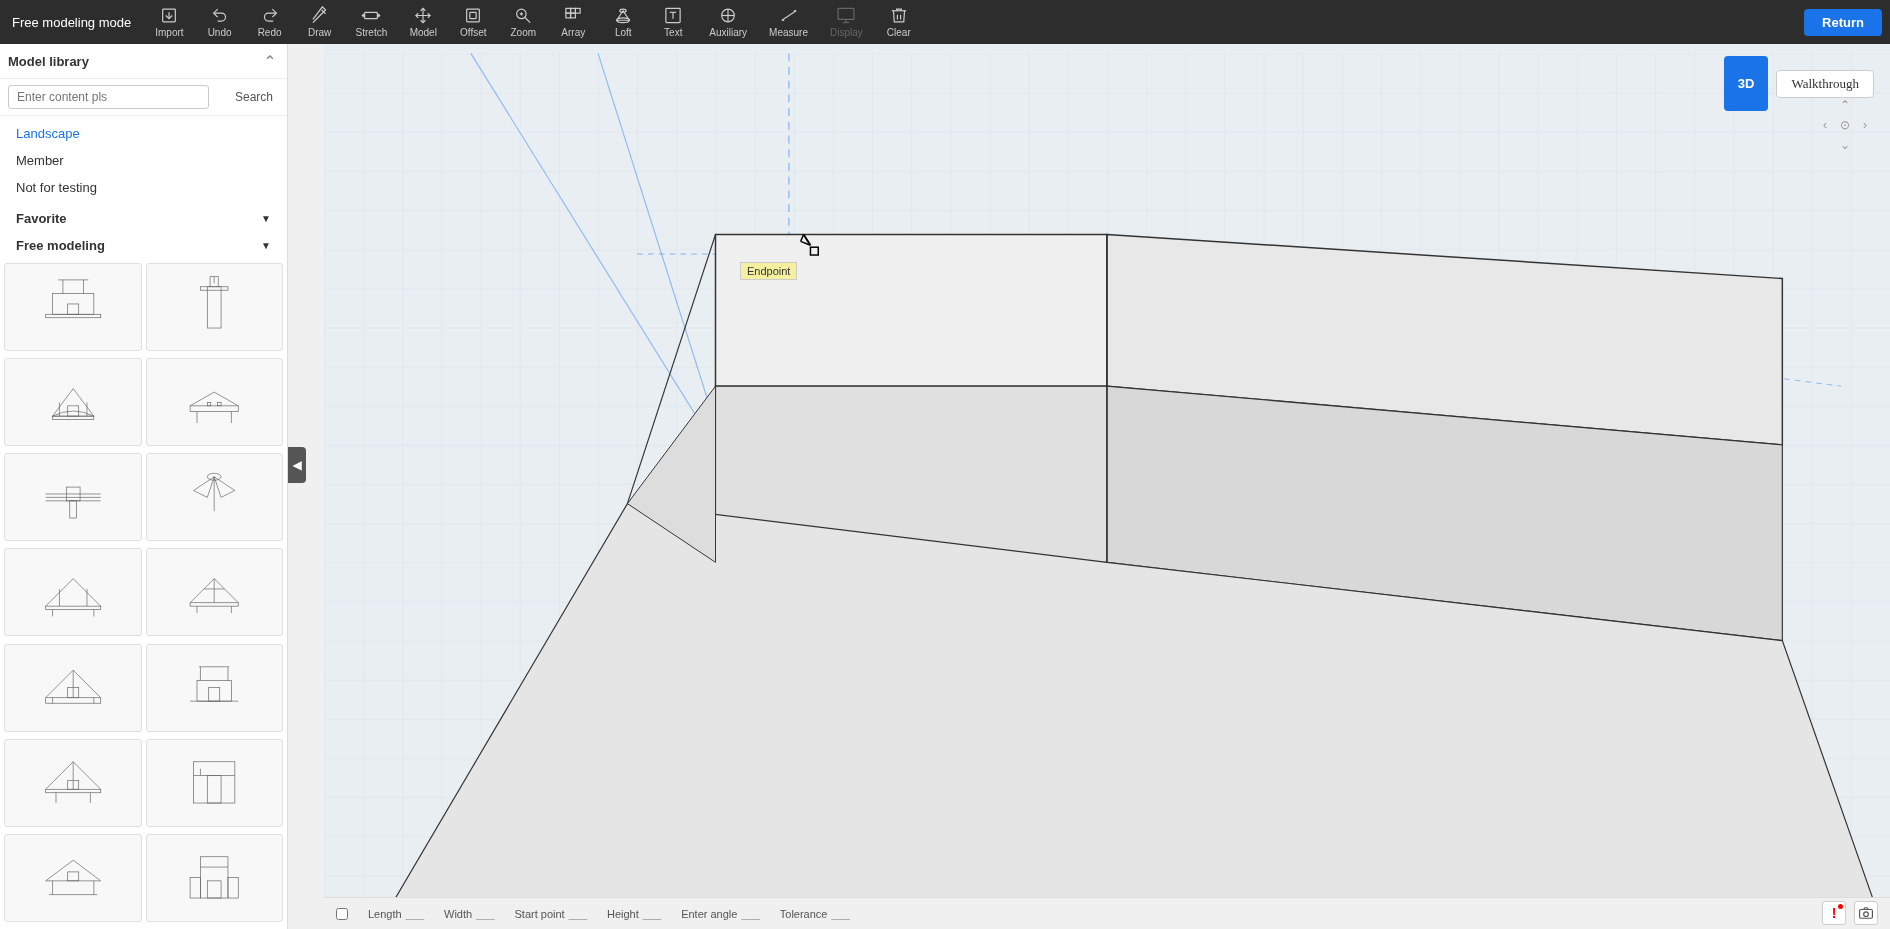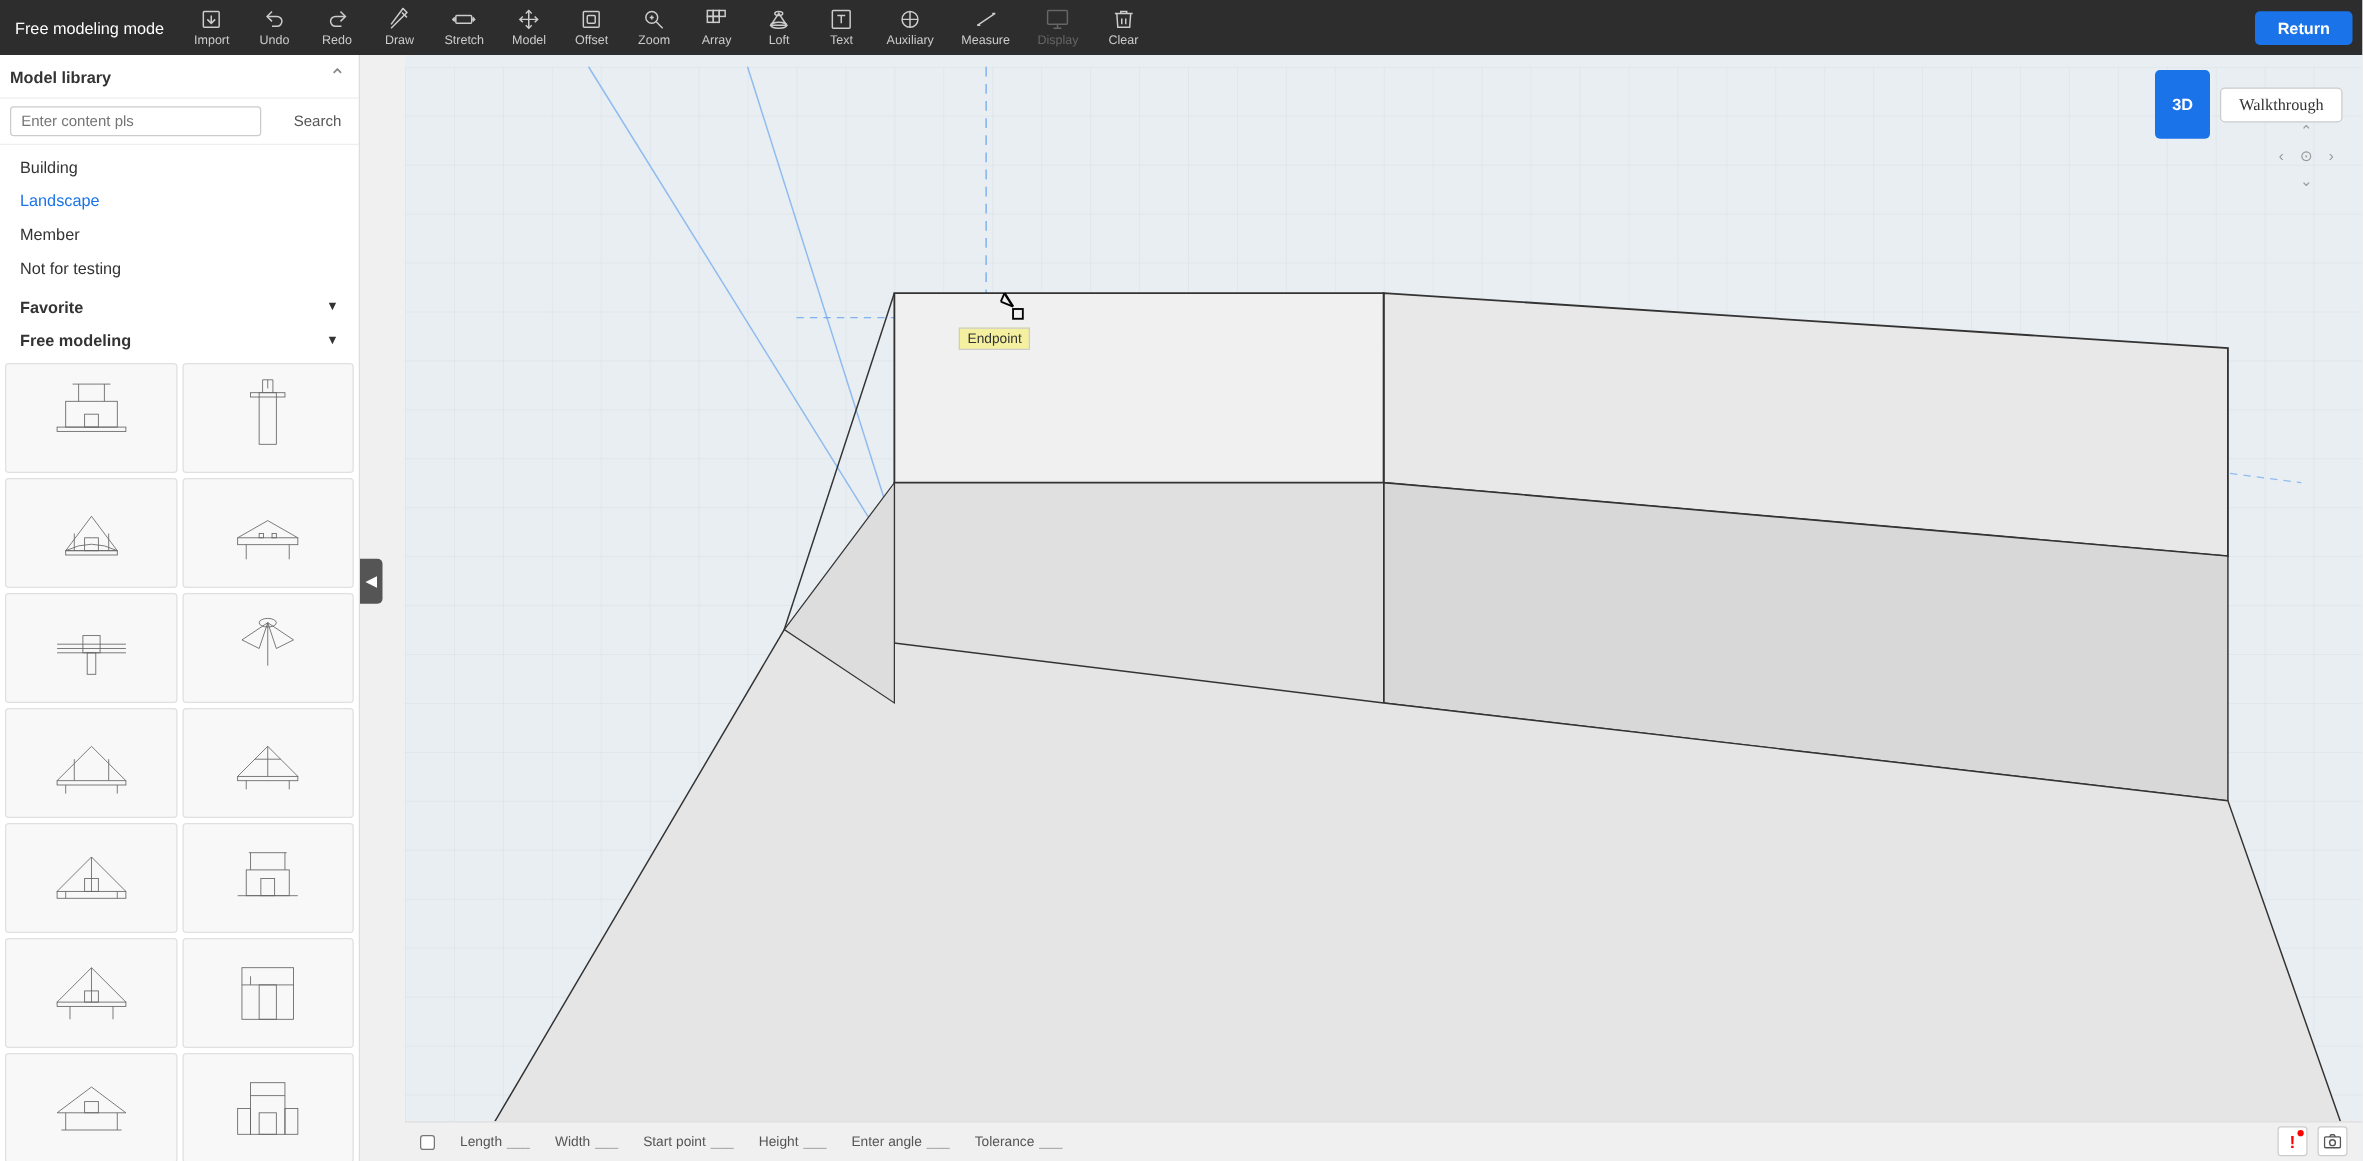--- a/index.html
+++ b/index.html
@@ -114,21 +114,21 @@
     .nav-arrow {
       width: 18px; height: 18px; background: none; border: none;
       cursor: pointer; color: #999; font-size: 12px; display: flex; align-items: center; justify-content: center;
     }
 
     
     #canvas-svg { width: 100%; height: 100%; }
 
     
     #endpoint-tooltip {
-      position: absolute; left: 443px; top: 218px;
+      position: absolute; left: 416px; top: 218px;
       background: #f5f0a0; border: 1px solid #ccc;
       padding: 2px 6px; font-size: 11px; color: #333;
       pointer-events: none;
     }
 
     
     #statusbar {
       position: absolute; bottom: 0; left: 0; right: 0;
       height: 32px; background: #f0f0f0; border-top: 1px solid #ddd;
       display: flex; align-items: center; padding: 0 12px; gap: 20px; font-size: 11px; color: #555;
@@ -304,21 +304,20 @@
       <span id="sidebar-title">Model library</span>
       <span id="sidebar-collapse">⌃</span>
     </div>
 
     <div id="search-bar">
       <input id="search-input" type="text" placeholder="Enter content pls" style="">
       <button id="search-btn">Search</button>
     </div>
 
     <div id="category-list">
-      <div class="category-item">Building</div>
       <div class="category-item active">Landscape</div>
       <div class="category-item">Member</div>
       <div class="category-item">Not for testing</div>
     </div>
 
     <div class="section-header">
       <span>Favorite</span>
       <span class="arrow">▼</span>
     </div>
     <div class="section-header">

